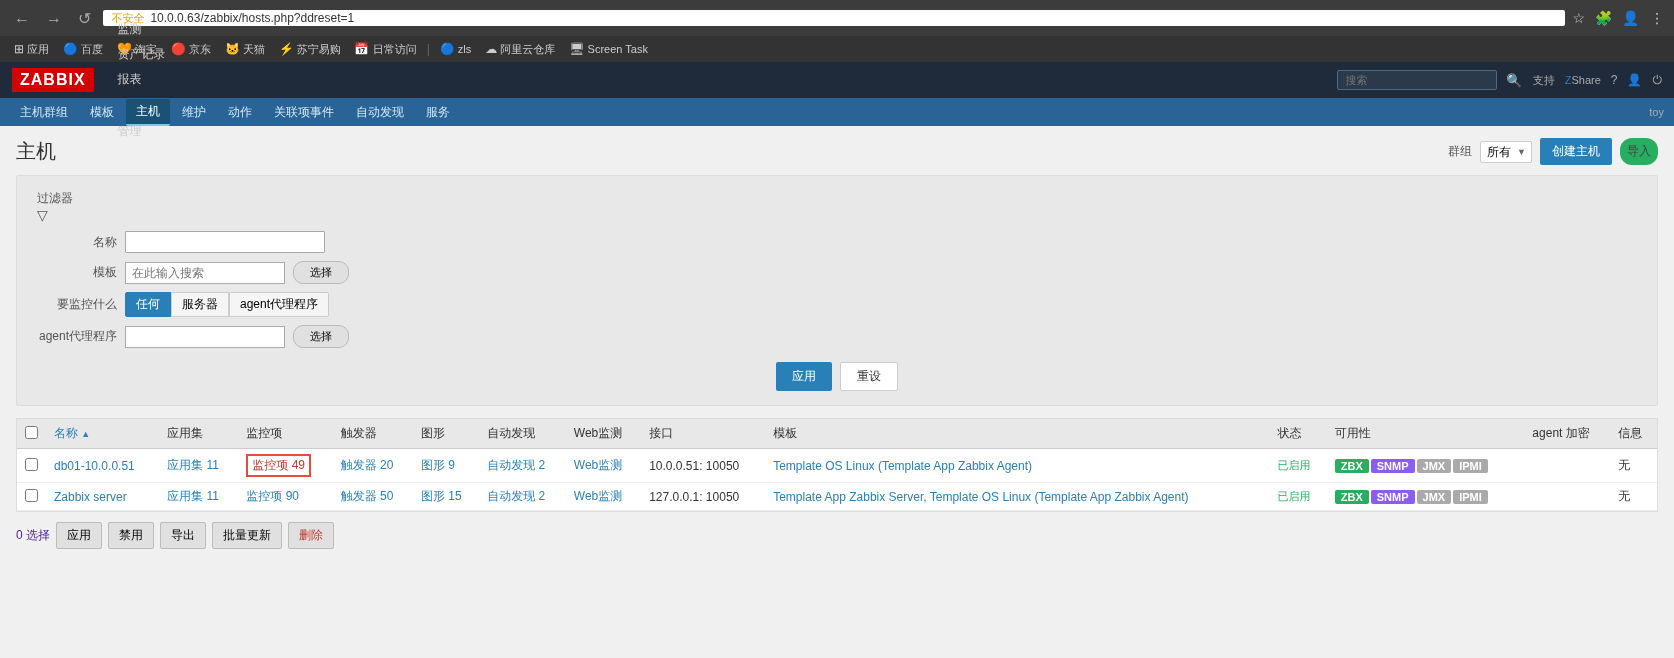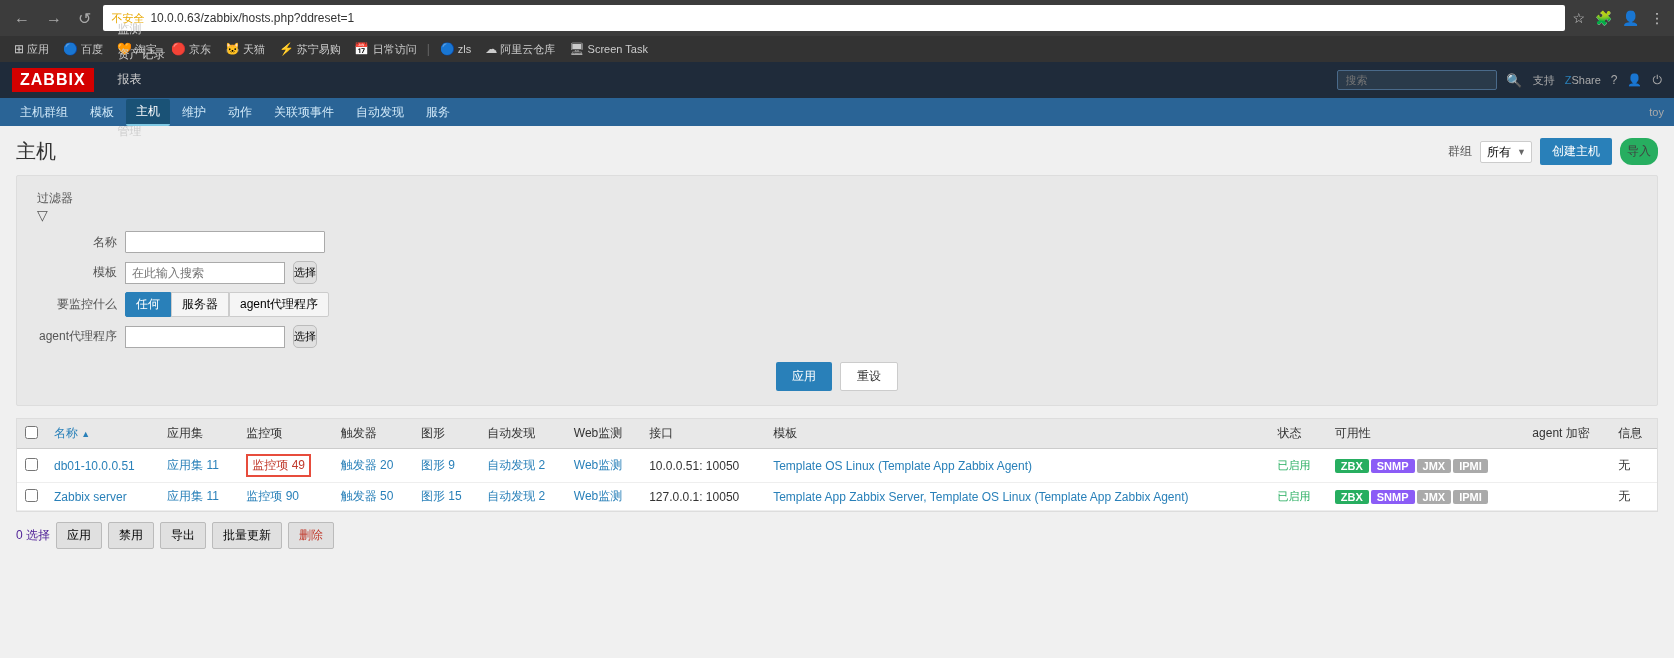--- a/index.html
+++ b/index.html
@@ -20,21 +20,21 @@
       cursor: pointer;
       background: none;
       border: none;
       padding: 0 4px;
     }
     .browser-url-bar {
       flex: 1;
       background: #fff;
       border: none;
       border-radius: 2px;
-      height: 26px;
+      height: 16px;
       padding: 0 8px;
       font-size: 12px;
       color: #333;
       display: flex;
       align-items: center;
       gap: 6px;
     }
     .browser-url-text { font-size: 12px; color: #333; }
     .browser-warning { color: #e8a800; font-size: 11px; }
     .browser-actions { display: flex; gap: 10px; color: #ccc; font-size: 14px; }
@@ -243,24 +243,24 @@
     .filter-input-wide {
       border: 1px solid #aaa;
       background: #fff;
       padding: 3px 6px;
       font-size: 12px;
       width: 160px;
     }
     .btn-select {
       background: #e0e0e0;
       border: 1px solid #bbb;
-      padding: 3px 0;
+      padding: 3px 16px;
       font-size: 11px;
       cursor: pointer;
-      border-radius: 5px;
+      border-radius: 10px;
     }
     .monitor-what-row {
       display: flex;
       align-items: center;
       gap: 0;
     }
     .monitor-btn {
       padding: 3px 10px;
       font-size: 12px;
       border: 1px solid #ccc;

